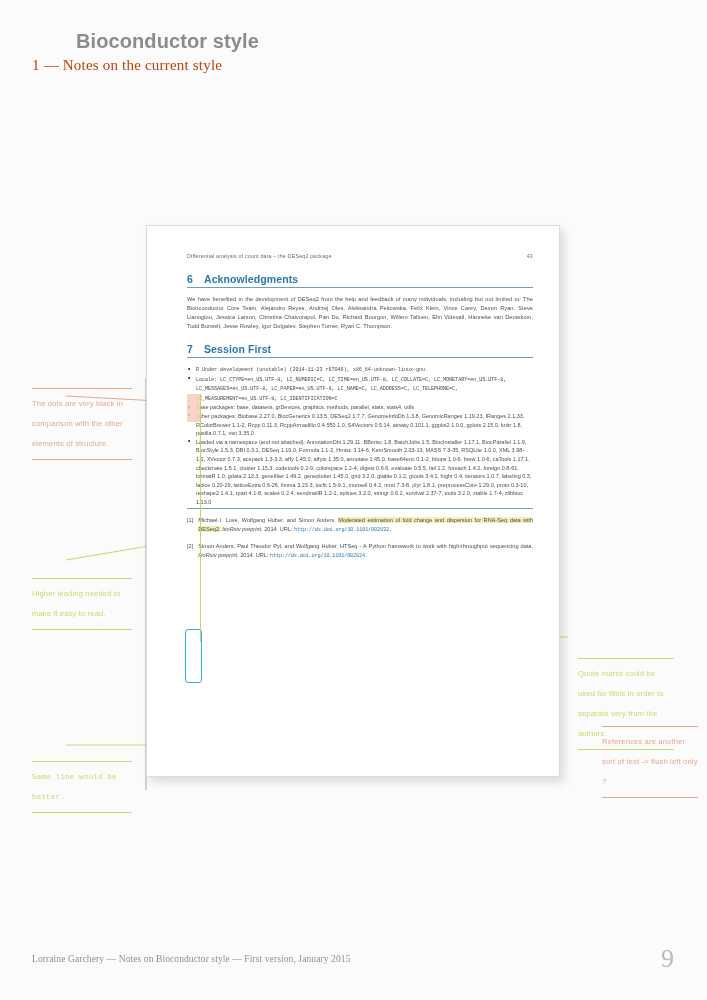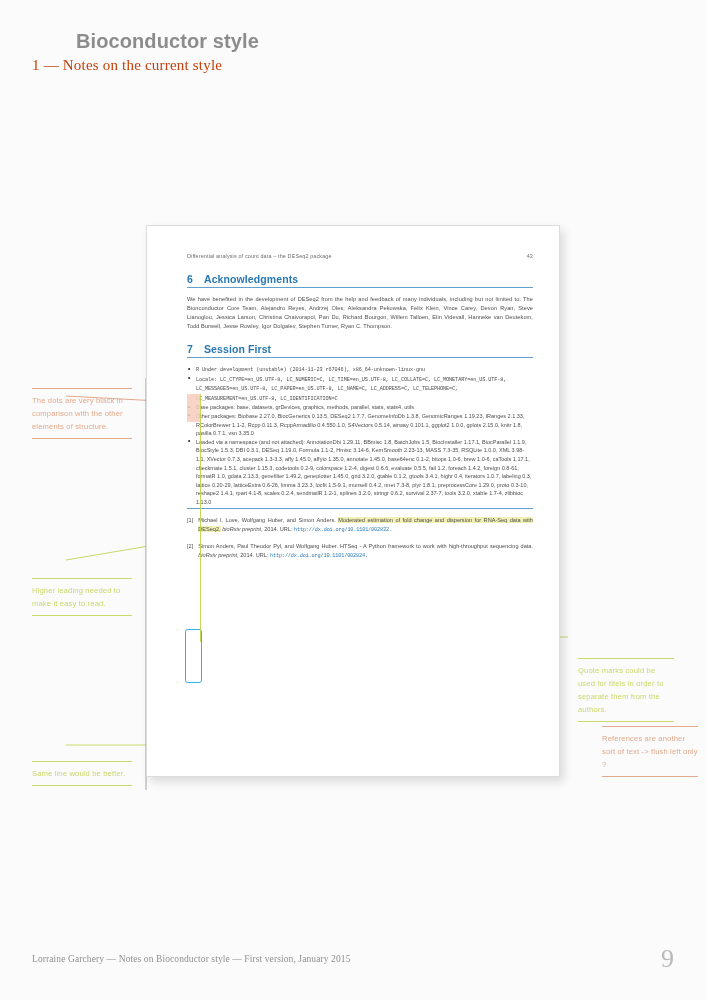--- a/index.html
+++ b/index.html
@@ -91,21 +91,21 @@
     pointer-events:none;
   }
   .green-vline{
     position:absolute; width:1px; background:#c2d14a; opacity:.9;
   }
 
   
   .note{
     position:absolute;
     font-family:"Liberation Sans", sans-serif;
-    font-size:7.6px; line-height:13px; letter-spacing:.15px;
+    font-size:7.6px; line-height:20px; letter-spacing:.15px;
   }
   .note .txt{display:block;padding:5px 0 5px 0;}
   .note .bar{height:1.1px;width:100%;}
   .note.salmon{color:#e2a98c;}
   .note.salmon .bar{background:#e2a98c;}
   .note.green{color:#cbd86a;margin-top:28px;}
   .note.green .bar{background:#cbd86a;}
 
   
   #leaders{position:absolute;left:0;top:0;width:707px;height:1000px;pointer-events:none;}
@@ -208,29 +208,29 @@
   <span class="txt">The dots are very black in comparison with the other elements of structure.</span>
   <div class="bar"></div>
 </div>
 
 <div class="note green" style="left:32px;top:550px;width:100px;">
   <div class="bar"></div>
   <span class="txt">Higher leading needed to make it easy to read.</span>
   <div class="bar"></div>
 </div>
 
-<div class="note green" style="left:32px;top:733px;width:100px;">
+<div class="note green" style="left:32px;top:733px;width:100px;font-family:Liberation Mono, monospace;">
   <div class="bar"></div>
   <span class="txt">Same line would be better.</span>
   <div class="bar"></div>
 </div>
 
 <div class="note green" style="left:578px;top:630px;width:96px;">
   <div class="bar"></div>
-  <span class="txt">Quote marks could be used for titels in order to separate them from the authors.</span>
+  <span class="txt">Quote marks could be used for titels in order to separate very from the authors.</span>
   <div class="bar"></div>
 </div>
 
 <div class="note salmon" style="left:578px;top:726px;width:96px;margin-left:24px;">
   <div class="bar"></div>
   <span class="txt">References are another sort of text -&gt; flush left only ?</span>
   <div class="bar"></div>
 </div>
 
 <div id="footer-text">Lorraine Garchery — Notes on Bioconductor style — First version, January 2015</div>

